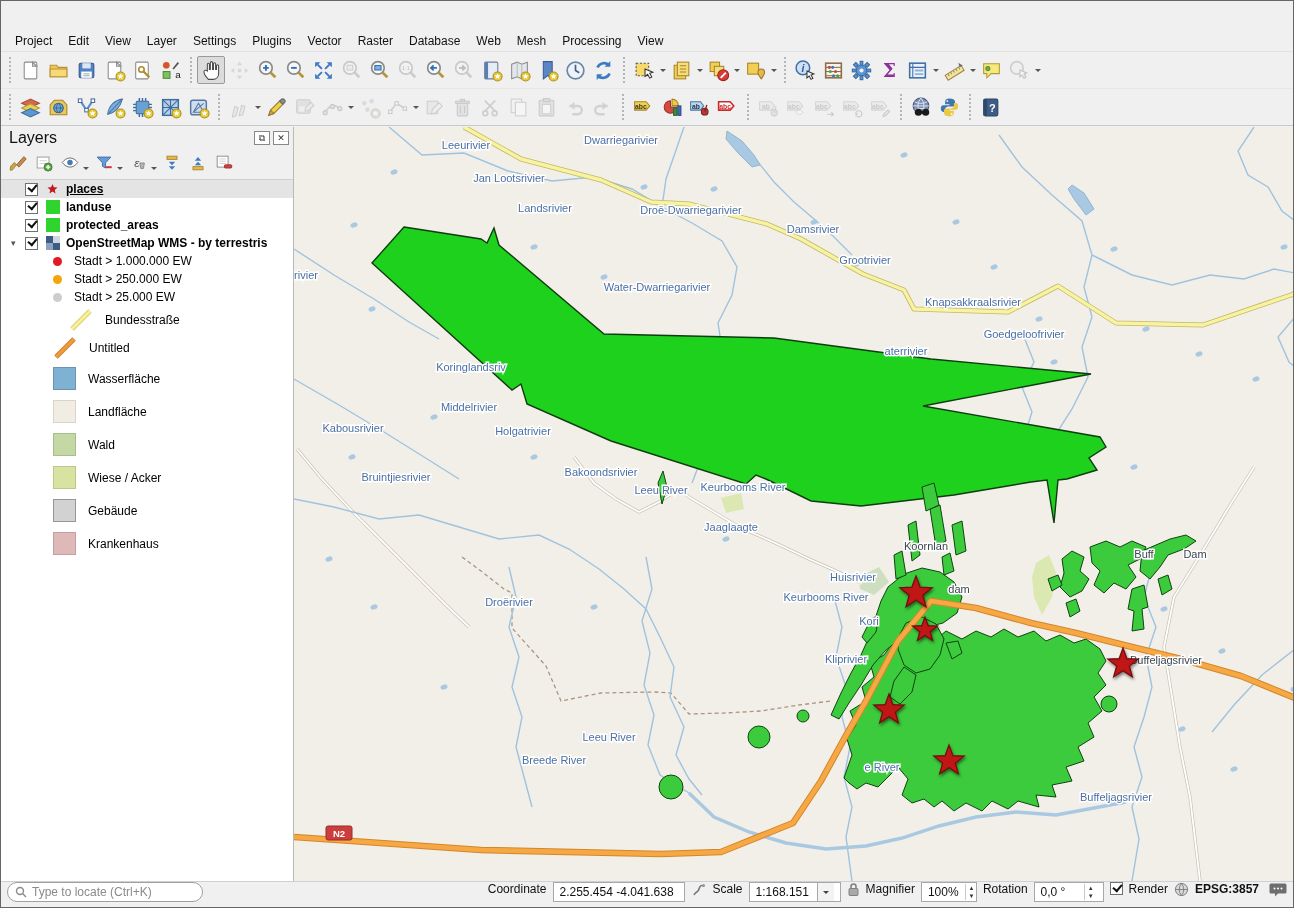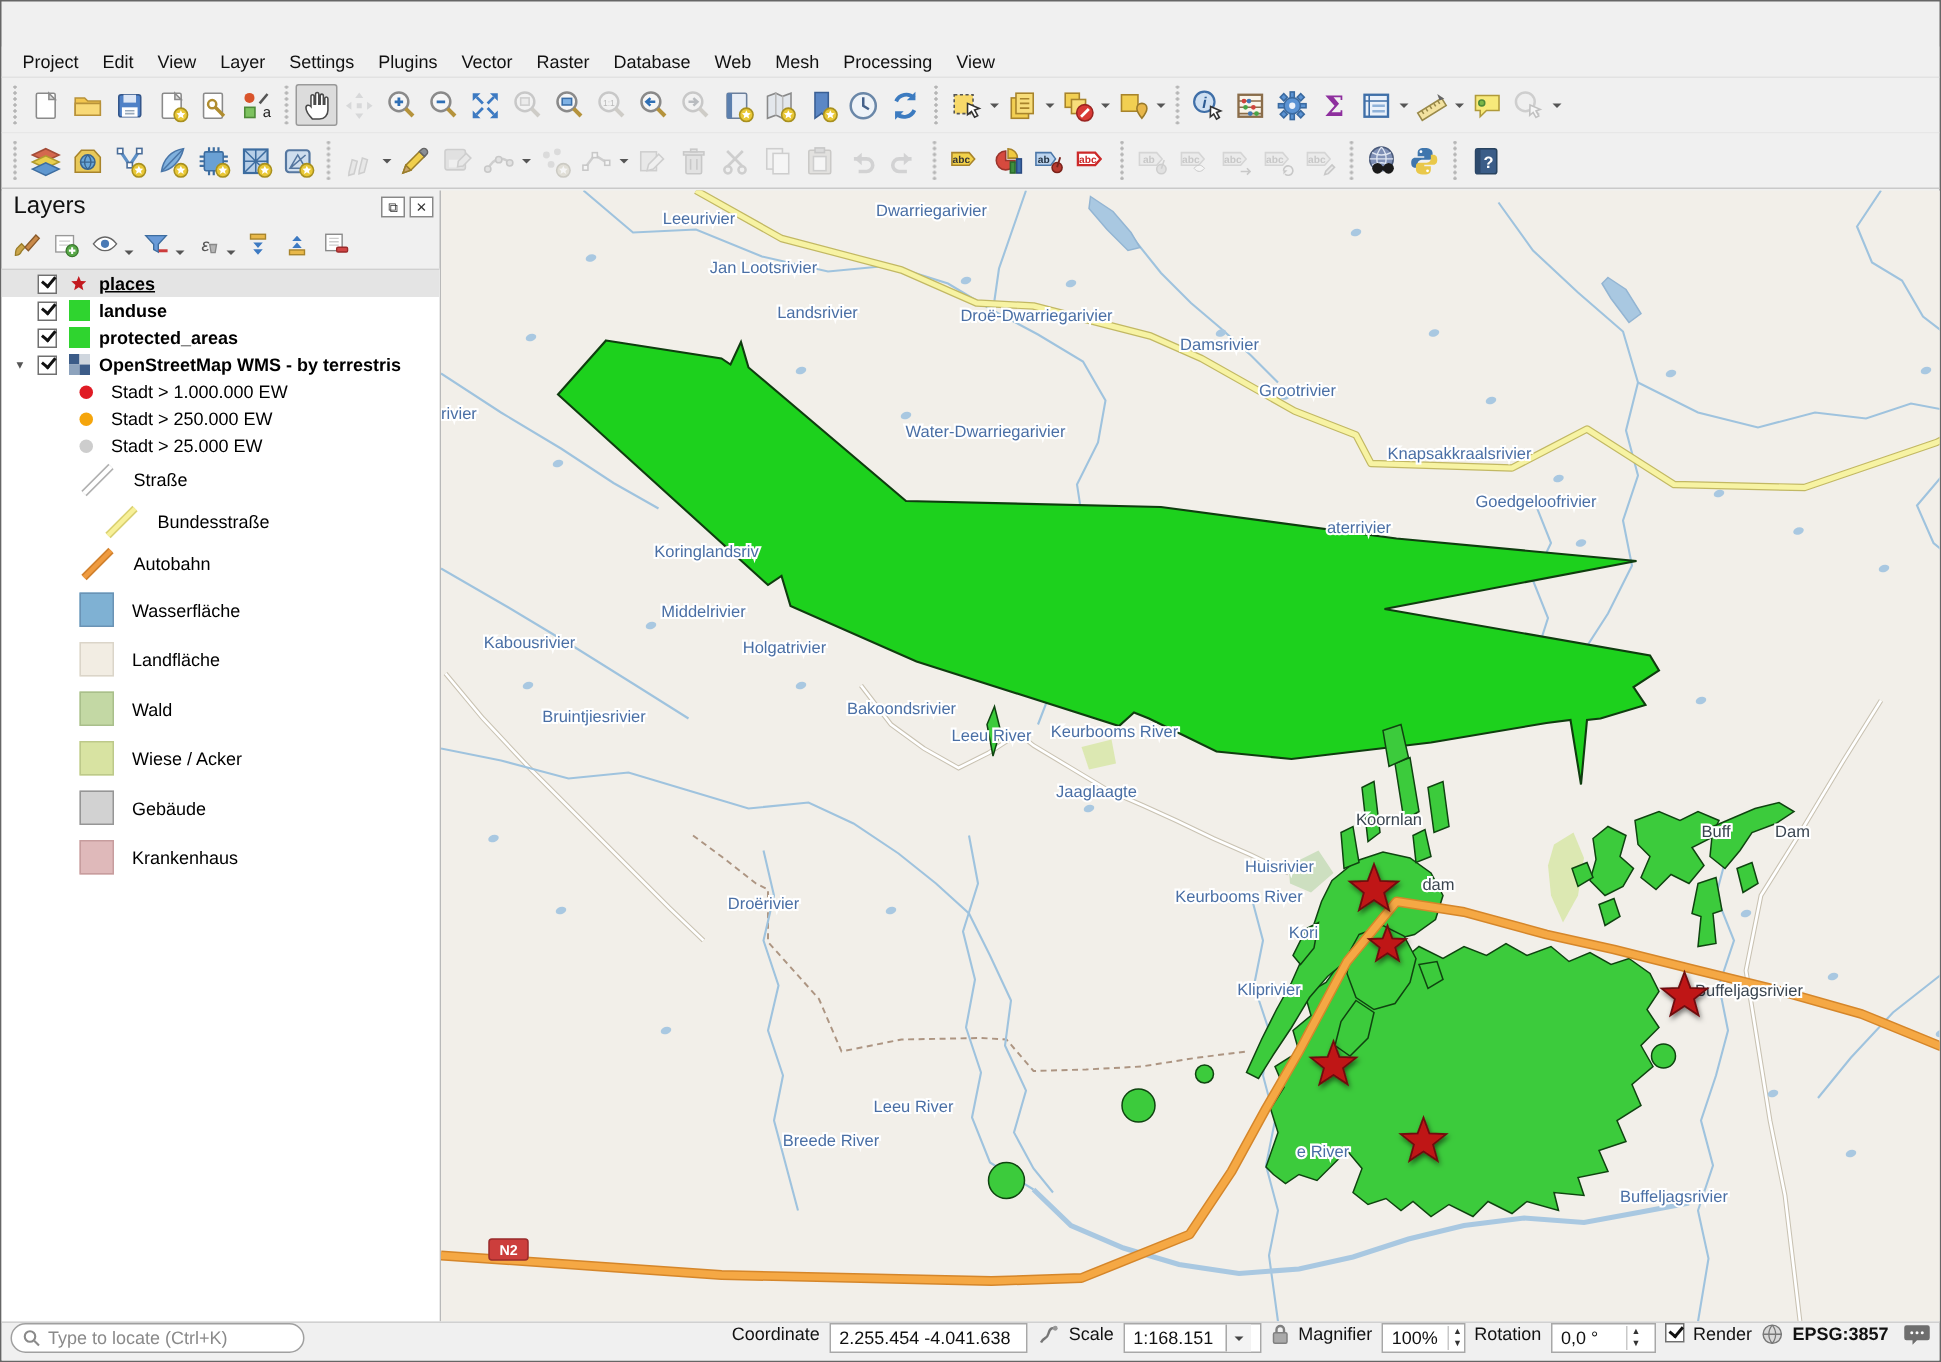--- a/index.html
+++ b/index.html
@@ -719,40 +719,33 @@
             <span class="lglabel">Stadt &gt; 1.000.000 EW</span>
           </div>
           <div class="legrow" style="height: 18px;">
             <span class="sw-dot" style="background:#f5a50c"></span>
             <span class="lglabel">Stadt &gt; 250.000 EW</span>
           </div>
           <div class="legrow" style="height: 18px;">
             <span class="sw-dot" style="background:#cdcdcd"></span>
             <span class="lglabel">Stadt &gt; 25.000 EW</span>
           </div>
-          <div class="legrow" style="height: 28px;">
-            <svg class="sw-line" viewBox="0 0 24 24">
-              <line x1="3" y1="21" x2="21" y2="3" stroke="#b0b0b0" stroke-width="5"></line>
-              <line x1="3" y1="21" x2="21" y2="3" stroke="#ffffff" stroke-width="3"></line>
-            </svg>
-            <span class="lglabel">Straße</span>
-          </div>
           <div class="legrow" style="height: 28px; margin-left: 16px;">
             <svg class="sw-line" viewBox="0 0 24 24">
               <line x1="3" y1="21" x2="21" y2="3" stroke="#d9d070" stroke-width="5"></line>
               <line x1="3" y1="21" x2="21" y2="3" stroke="#f7f099" stroke-width="3"></line>
             </svg>
             <span class="lglabel">Bundesstraße</span>
           </div>
           <div class="legrow" style="height: 28px;">
             <svg class="sw-line" viewBox="0 0 24 24">
               <line x1="3" y1="21" x2="21" y2="3" stroke="#d07f2b" stroke-width="5"></line>
               <line x1="3" y1="21" x2="21" y2="3" stroke="#ef9b3f" stroke-width="3"></line>
             </svg>
-            <span class="lglabel">Autobahn</span>
+            <span class="lglabel">Untitled</span>
           </div>
           <div class="legrow" style="height: 33px;">
             <span class="sw-box" style="background:#7fb1d3;border:1px solid #6a93b5"></span>
             <span class="lglabel">Wasserfläche</span>
           </div>
           <div class="legrow" style="height: 33px;">
             <span class="sw-box" style="background:#f2ede3;border:1px solid #dbd5c9"></span>
             <span class="lglabel">Landfläche</span>
           </div>
           <div class="legrow" style="height: 33px;">

